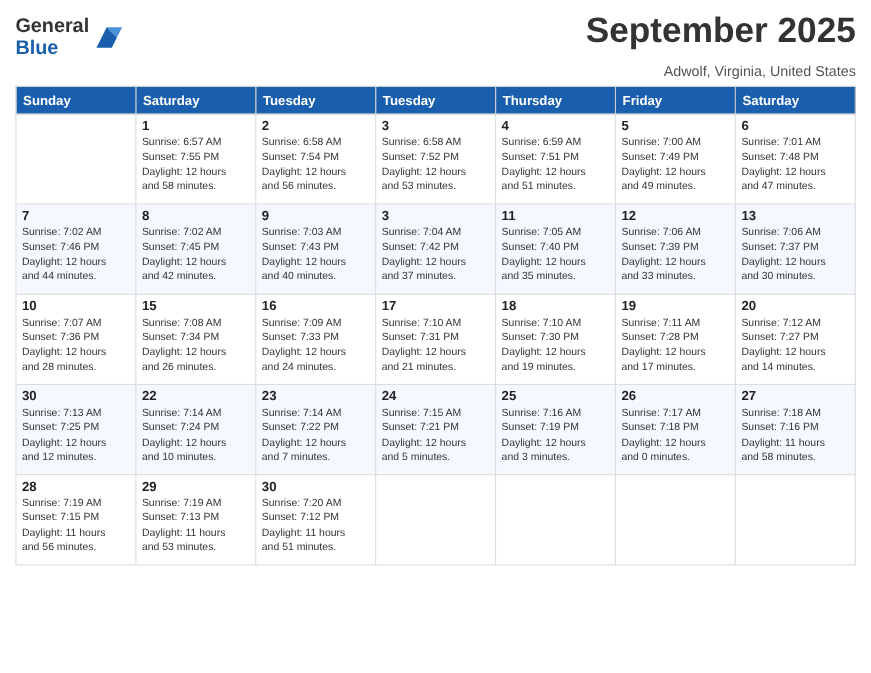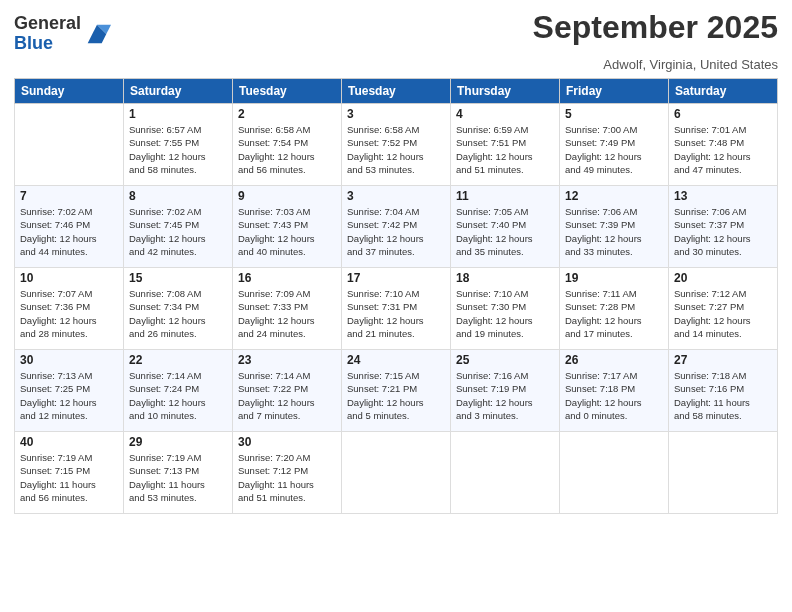--- a/index.html
+++ b/index.html
@@ -248,21 +248,21 @@
             <span class="day-number">26</span>
             <div class="day-info">Sunrise: 7:17 AM<br>Sunset: 7:18 PM<br>Daylight: 12 hours<br>and 0 minutes.</div>
           </td>
           <td>
             <span class="day-number">27</span>
             <div class="day-info">Sunrise: 7:18 AM<br>Sunset: 7:16 PM<br>Daylight: 11 hours<br>and 58 minutes.</div>
           </td>
         </tr>
         <tr>
           <td>
-            <span class="day-number">40</span>
+            <span class="day-number">28</span>
             <div class="day-info">Sunrise: 7:19 AM<br>Sunset: 7:15 PM<br>Daylight: 11 hours<br>and 56 minutes.</div>
           </td>
           <td>
             <span class="day-number">29</span>
             <div class="day-info">Sunrise: 7:19 AM<br>Sunset: 7:13 PM<br>Daylight: 11 hours<br>and 53 minutes.</div>
           </td>
           <td>
             <span class="day-number">30</span>
             <div class="day-info">Sunrise: 7:20 AM<br>Sunset: 7:12 PM<br>Daylight: 11 hours<br>and 51 minutes.</div>
           </td>

